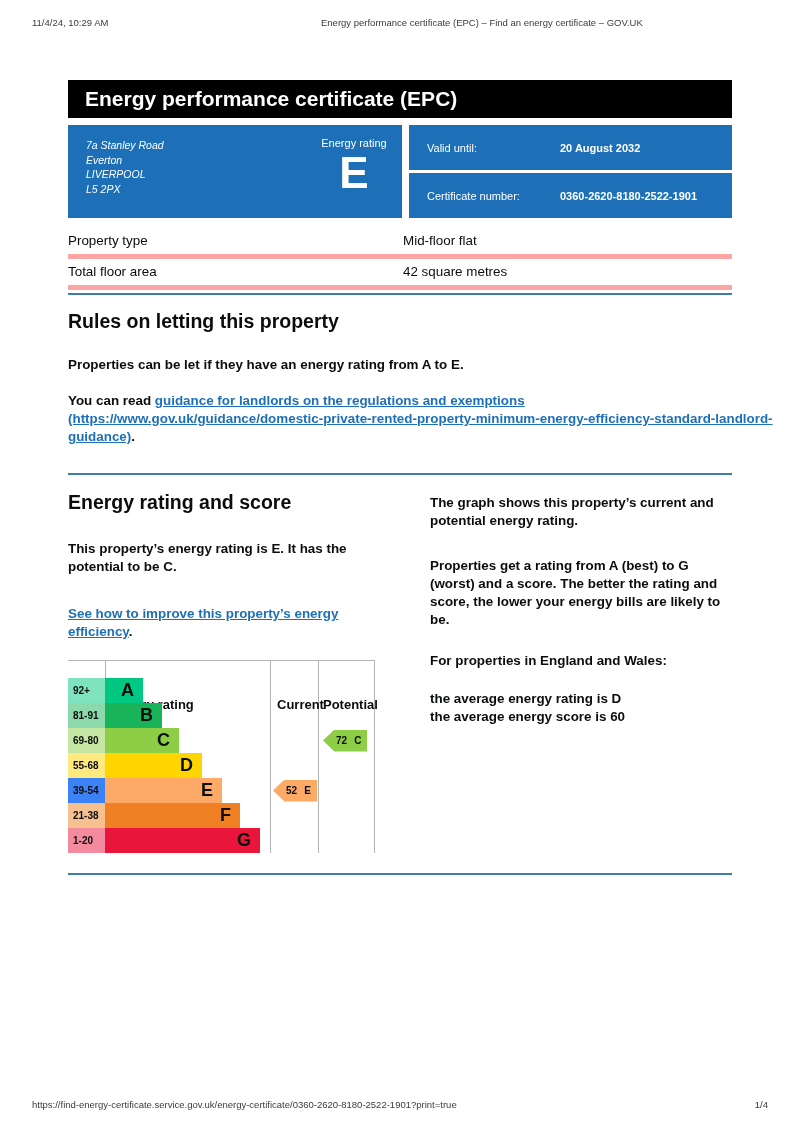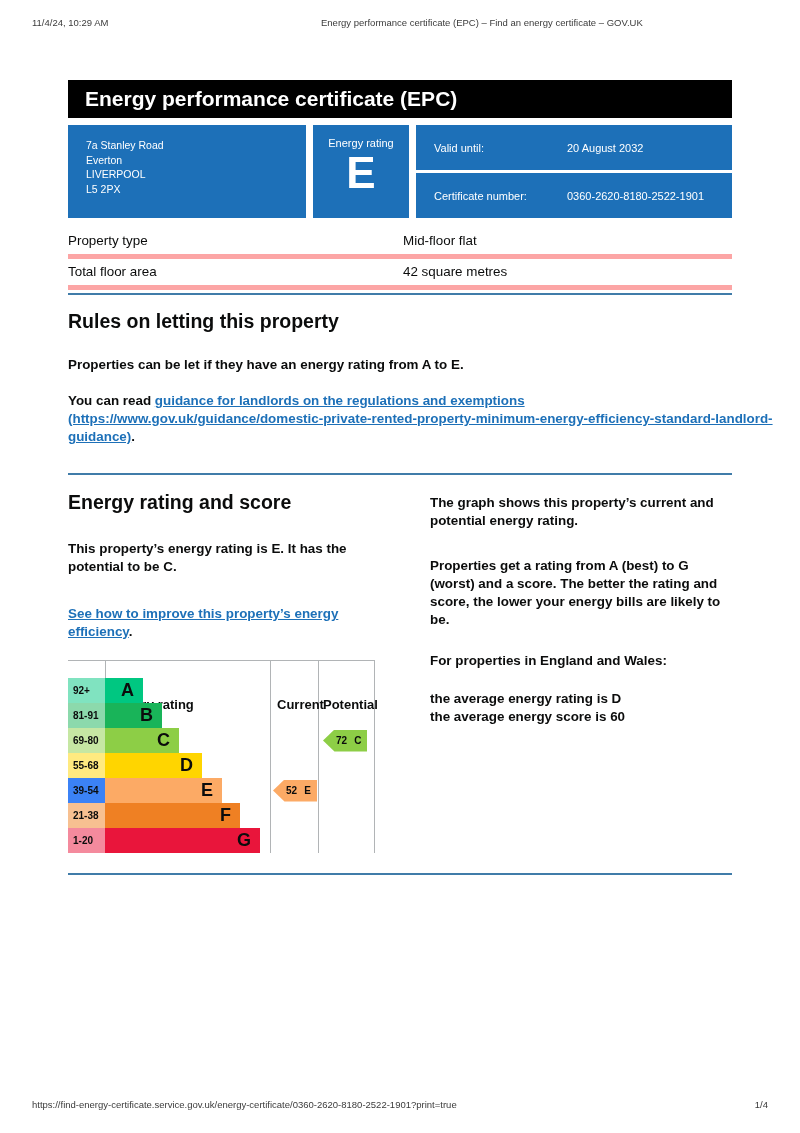--- a/index.html
+++ b/index.html
@@ -22,29 +22,29 @@
   
   .banner {
     position: absolute; top: 80px; left: 68px; width: 664px; height: 38px;
     background: #000; color: #fff;
     font-size: 21px; font-weight: bold; line-height: 38px; padding-left: 17px;
   }
 
   
   .summary { position: absolute; top: 125px; left: 68px; width: 664px; height: 93px; display: flex; }
   .bluebox { background: #1d70b8; color: #fff; }
-  .addr-box { width: 238px; margin-right: 7px; padding: 13px 17px 0 18px; font-size: 10.5px; line-height: 14.5px; }
+  .addr-box { width: 238px; padding: 13px 17px 0 18px; font-size: 10.5px; line-height: 14.5px; font-style: italic; }
   .rating-box { width: 96px; margin-right: 7px; text-align: center; padding-top: 12px; }
   .rating-box .lbl { font-size: 11px; display: block; }
   .rating-box .big { font-size: 44px; font-weight: bold; line-height: 48px; display: block; }
   .right-stack { flex: 1; display: flex; flex-direction: column; border-radius: 14px; }
   .right-stack .rowbox { flex: 1; display: flex; align-items: center; padding-left: 18px; font-size: 11px; }
   .right-stack .rowbox + .rowbox { margin-top: 3px; }
   .right-stack .k { display: inline-block; width: 133px; }
-  .right-stack .v { font-weight: normal; }
+  .right-stack .v { font-weight: bold; }
 
   
   .ptable { position: absolute; top: 228px; left: 68px; width: 664px; }
   .ptable .trow { display: flex; padding: 5px 0 6px; border-bottom: 5px solid #fca5a5; }
   .ptable .tl { width: 335px; }
 
   .rule { position: absolute; left: 68px; width: 664px; height: 2px; background: #407ca9; }
   .rule1 { top: 293px; } .rule2 { top: 473px; } .rule3 { top: 873px; }
 
   h2 { font-size: 19.5px; font-weight: bold; color: #0b0c0c; }

